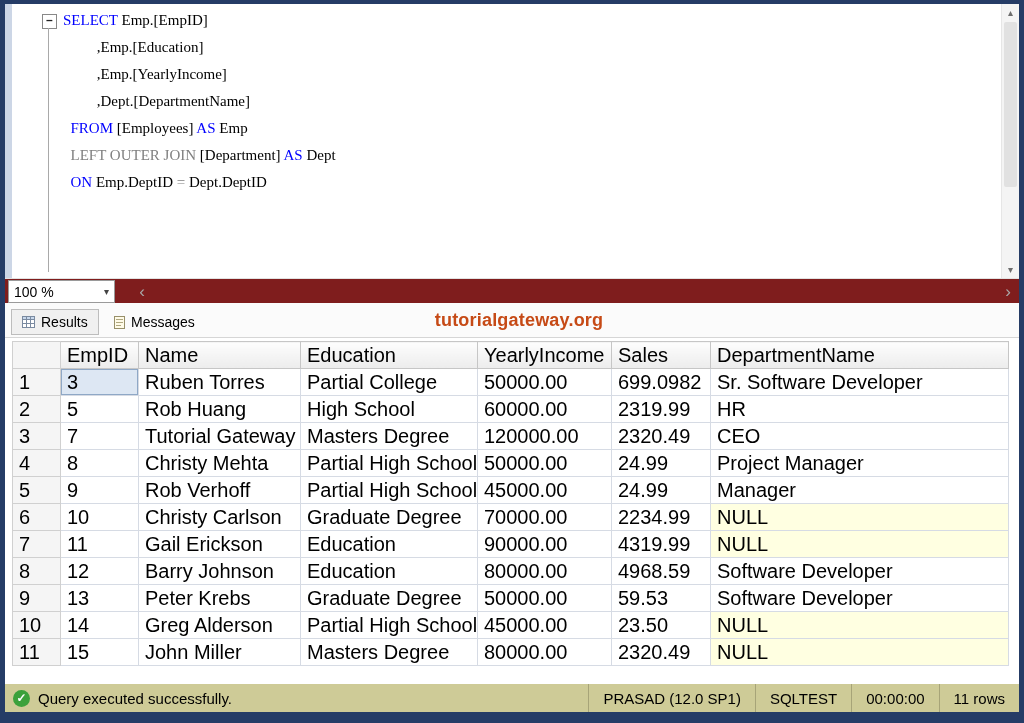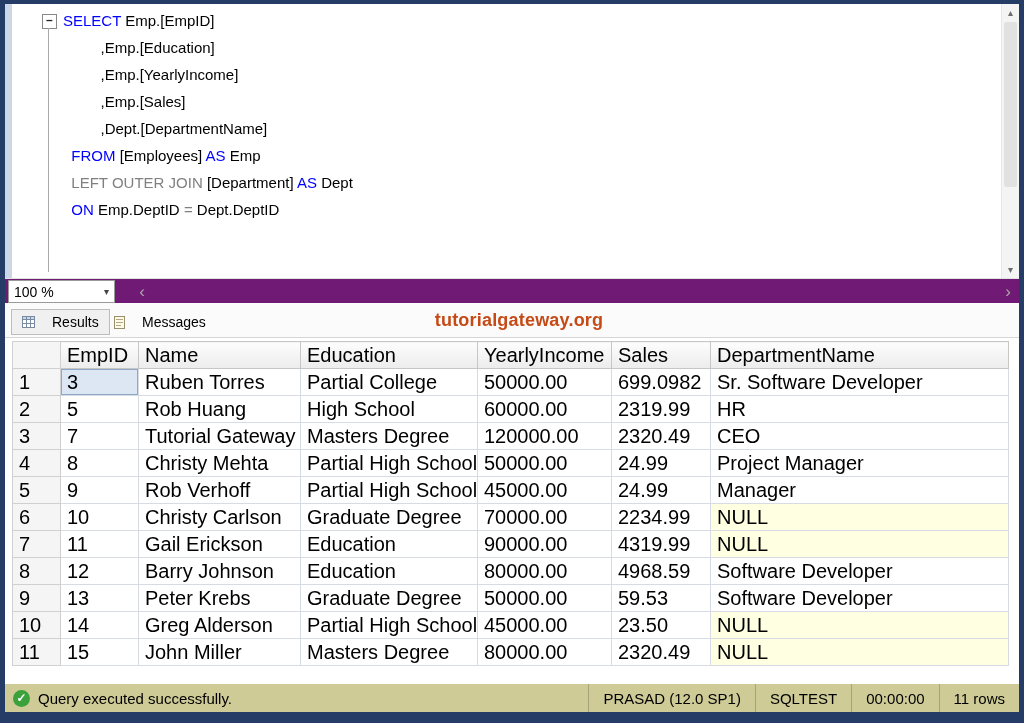--- a/index.html
+++ b/index.html
@@ -3,47 +3,47 @@
 <meta charset="utf-8">
 <style>
   html,body{margin:0;padding:0;background:#253c66;}
   .screen{position:relative;width:1024px;height:723px;background:#253c66;overflow:hidden;font-family:"Liberation Sans",sans-serif;}
   .panel{position:absolute;}
 
   
   .editor{left:5px;top:4px;width:1014px;height:274px;background:#ffffff;}
   .margin-strip{position:absolute;left:0;top:0;width:7px;height:100%;background:#ccd6e6;}
   .code-lines{position:absolute;left:0;top:3px;right:17px;bottom:0;padding-left:58px;
-    font-family:Liberation Sans, sans-serif;font-size:15px;line-height:27px;color:#000;overflow:hidden;}
+    font-family:Liberation Serif, serif;font-size:15px;line-height:27px;color:#000;overflow:hidden;}
   .code-line{height:27px;white-space:pre;}
   .tok-kw{color:#0000ff;}
   .tok-op{color:#808080;}
   .tok-st{color:#c00000;}
   .tok-pl{color:#000000;}
   .caret{display:inline-block;width:0;height:18px;border-left:2px solid #000;vertical-align:-4px;}
   .fold-box{position:absolute;left:37px;top:10px;width:13px;height:13px;border:1px solid #888;background:#fff;
     font:bold 11px/12px "DejaVu Sans Mono",monospace;text-align:center;color:#222;}
   .fold-line{position:absolute;left:43px;top:24px;height:244px;width:0;border-left:1px solid #a9a9a9;}
   .vscroll{position:absolute;right:0;top:0;width:17px;height:274px;background:#f4f4f4;border-left:1px solid #e6e6e6;}
   .vs-btn{position:absolute;left:0;width:17px;height:17px;color:#6d6d6d;font-size:10px;line-height:17px;text-align:center;cursor:default;}
   .vs-up{top:0;}
   .vs-down{bottom:0;}
   .vs-thumb{position:absolute;left:2px;top:18px;width:13px;height:165px;background:#e1e1e1;border-radius:2px;}
 
   
-  .hscroll-row{left:5px;top:278px;width:1014px;height:25px;background:#701a75;border-top:1px solid #e2e2e2;display:flex;align-items:center;gap:16px;}
+  .hscroll-row{left:5px;top:278px;width:1014px;height:25px;background:#7f1d1d;border-top:1px solid #e2e2e2;display:flex;align-items:center;gap:16px;}
   .zoom-combo{display:flex;align-items:center;justify-content:space-between;width:95px;height:21px;margin-left:3px;
     border:1px solid #9a9a9a;background:#ffffff;font-size:14px;padding:0 5px;color:#000;}
   .zoom-arrow{font-size:10px;color:#444;}
   .hs-btn{width:22px;text-align:center;color:#a8a8a8;font-size:17px;line-height:24px;}
   .hs-track{flex:1;height:100%;}
 
   
   .tabs-row{left:5px;top:303px;width:1014px;height:34px;background:#fbfbfb;}
-  .tab{position:absolute;top:6px;height:24px;display:flex;align-items:center;gap:17px;padding:0 10px;font-size:14px;color:#000;}
+  .tab{position:absolute;top:6px;height:24px;display:flex;align-items:center;gap:6px;padding:0 10px;font-size:14px;color:#000;}
   .tab-results{left:6px;background:#f0f0f0;border:1px solid #bdbdbd;}
   .tab-messages{left:98px;background:transparent;border:1px solid transparent;}
   .watermark{position:absolute;left:50%;top:7px;transform:translateX(-50%);
     font-size:18px;font-weight:bold;color:#c64a16;letter-spacing:0.2px;margin-left:7px;}
 
   
   .grid-panel{left:5px;top:337px;width:1014px;height:347px;background:#ffffff;border-top:1px solid #d6d6d6;}
   table.grid{border-collapse:collapse;table-layout:fixed;width:996px;margin:3px 0 0 7px;font-size:20px;color:#000;}
   table.grid th,table.grid td{height:26px;padding:0 6px;border:1px solid #d6dbe4;text-align:left;font-weight:normal;
     white-space:nowrap;overflow:hidden;}
@@ -66,21 +66,20 @@
 <div class="screen">
 
   <div class="panel editor">
     <div class="margin-strip"></div>
     <div class="fold-box">−</div>
     <div class="fold-line"></div>
     <div class="code-lines">
         <div class="code-line"><span class="tok-kw">SELECT</span><span class="tok-pl"> Emp.[EmpID]</span></div>
         <div class="code-line"><span class="tok-pl">         ,Emp.[Education]</span></div>
         <div class="code-line"><span class="tok-pl">         ,Emp.[YearlyIncome]</span></div>
-        <div class="code-line"><span class="tok-pl">         ,Emp.[Sales]</span></div>
         <div class="code-line"><span class="tok-pl">         ,Dept.[DepartmentName]</span></div>
         <div class="code-line"><span class="tok-pl">  </span><span class="tok-kw">FROM</span><span class="tok-pl"> [Employees] </span><span class="tok-kw">AS</span><span class="tok-pl"> Emp</span></div>
         <div class="code-line"><span class="tok-pl">  </span><span class="tok-op">LEFT OUTER JOIN</span><span class="tok-pl"> [Department] </span><span class="tok-kw">AS</span><span class="tok-pl"> Dept</span></div>
         <div class="code-line"><span class="tok-pl">  </span><span class="tok-kw">ON</span><span class="tok-pl"> Emp.DeptID </span><span class="tok-op">=</span><span class="tok-pl"> Dept.DeptID</span></div>
       </div>
     <div class="vscroll">
       <div class="vs-btn vs-up">▴</div>
       <div class="vs-thumb"></div>
       <div class="vs-btn vs-down">▾</div>
     </div>

